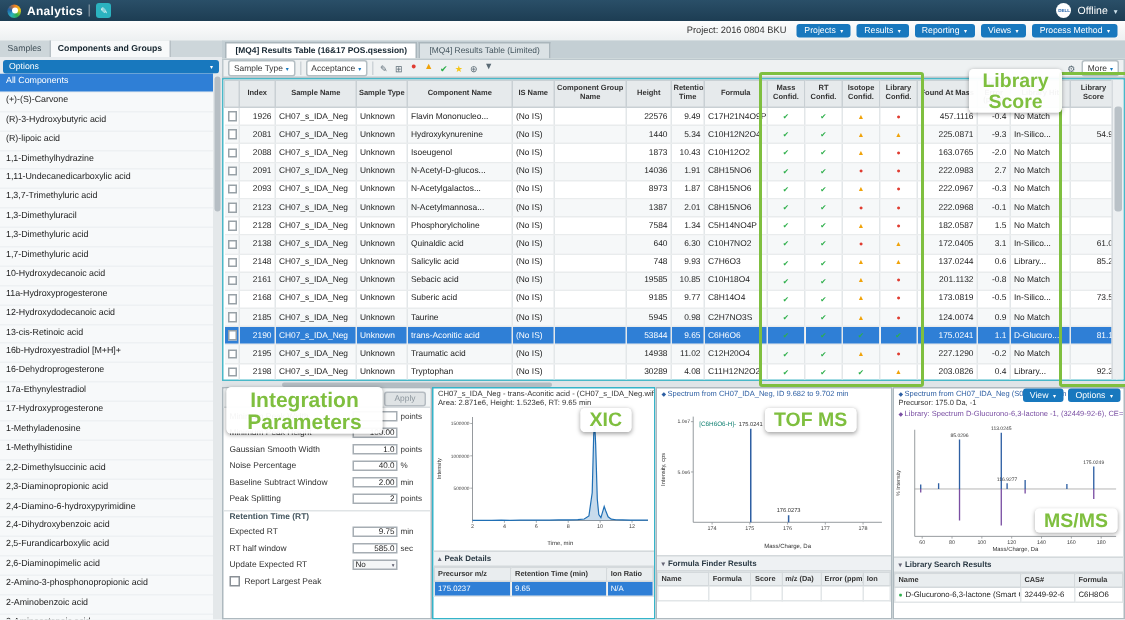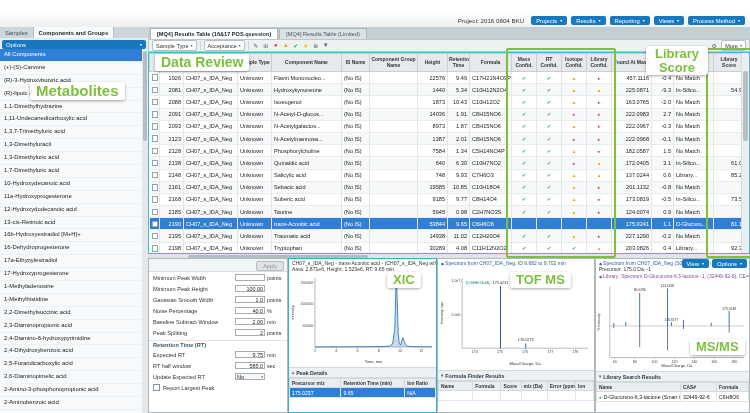--- a/index.html
+++ b/index.html
@@ -140,20 +140,33 @@
   #ann-ms{left:690px;top:339px;font-size:13px;}
   .gbox{position:absolute;z-index:55;border:2px solid #7fbf3f;border-radius:2px;pointer-events:none;}
   #gb1{left:506px;top:48px;width:106px;height:206px;}
   #gb2{left:706px;top:48px;width:42px;height:206px;}
 </style>
 </head>
 <body>
 
 <div class="app">
 
+  <div class="titlebar">
+    <div class="tbl">
+      <span class="logo"></span>
+      <span class="app-title">Analytics</span>
+      <span class="tb-sep"></span>
+      <span class="pencil-tile">✎</span>
+    </div>
+    <div class="tbr">
+      <span class="dell">DELL</span>
+      <span class="offline">Offline</span>
+      <span class="wcaret">▾</span>
+    </div>
+  </div>
 
   <div class="menubar">
     <span class="project-label">Project: 2016 0804 BKU</span>
     <span id="menu-buttons" style="display:flex;gap:4px;">
         <button class="mbtn">
           <span>Projects</span>
           <span class="mcaret">▾</span>
         </button>
         <button class="mbtn">
           <span>Results</span>
@@ -893,19 +906,18 @@
         <button class="mbtn">
             <span>Options</span>
             <span class="mcaret">▾</span>
           </button>
       </div>
     </div>
   </div>
 
   <div class="gbox" id="gb1"></div>
   <div class="gbox" id="gb2"></div>
-  <div class="ann" id="ann-met">Metabolites</div>
-  <div class="ann" id="ann-dr">Data Review</div>
   <div class="ann" id="ann-ls">Library Score</div>
+  <div class="ann" id="ann-ip">Integration Parameters</div>
   <div class="ann" id="ann-xic">XIC</div>
   <div class="ann" id="ann-tof">TOF MS</div>
   <div class="ann" id="ann-ms">MS/MS</div>
 </div>
 
 </body></html>

